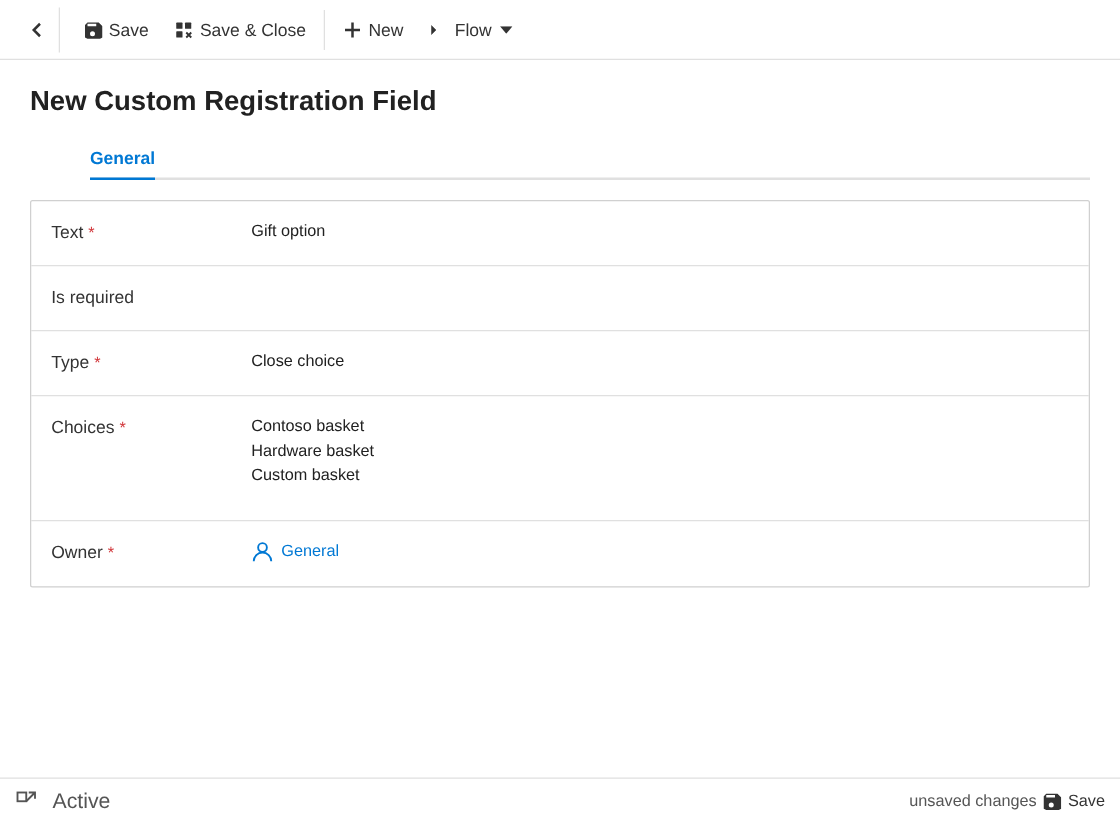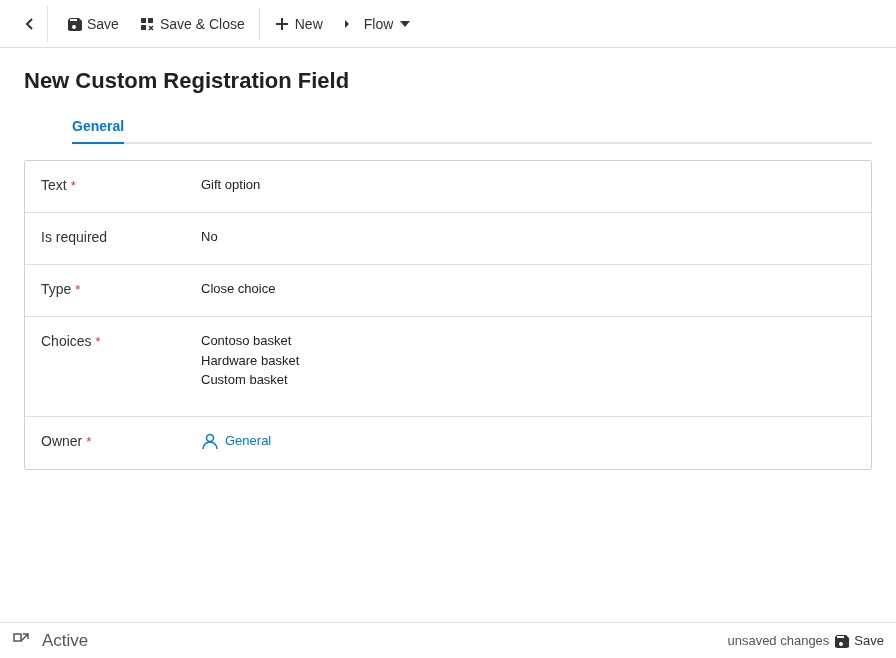--- a/index.html
+++ b/index.html
@@ -255,21 +255,20 @@
 
       <div class="form-row">
         <div class="form-label">
           Text<span class="form-required">*</span>
         </div>
         <div class="form-value">Gift option</div>
       </div>
 
       <div class="form-row">
         <div class="form-label">Is required</div>
-        <div class="form-value">No</div>
       </div>
 
       <div class="form-row">
         <div class="form-label">
           Type<span class="form-required">*</span>
         </div>
         <div class="form-value">Close choice</div>
       </div>
 
       <div class="form-row" style="min-height:100px; align-items:flex-start;">

